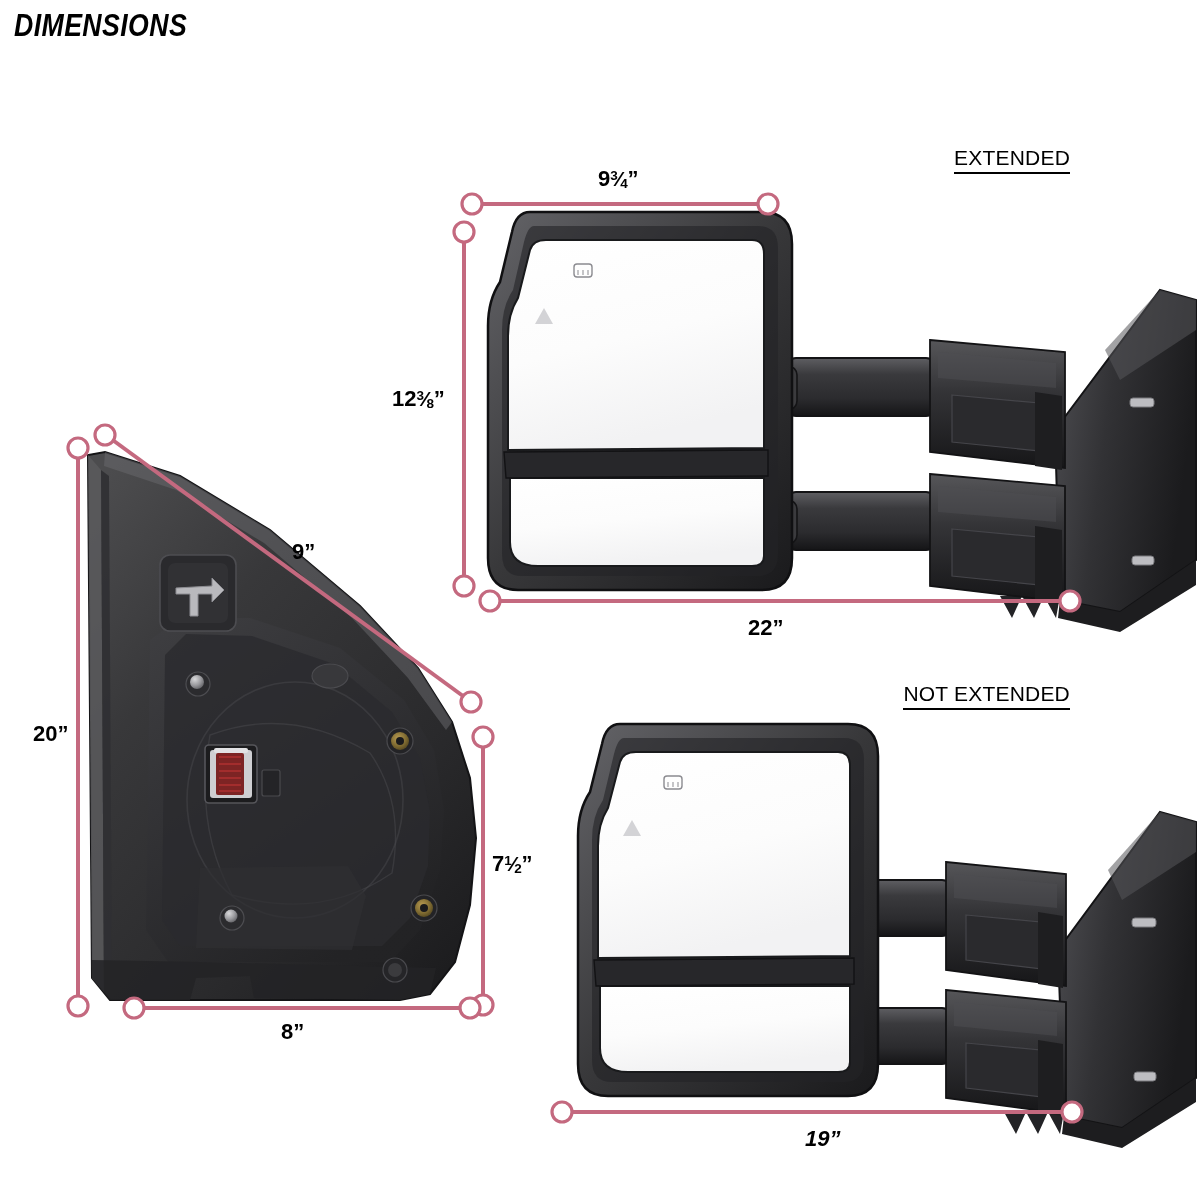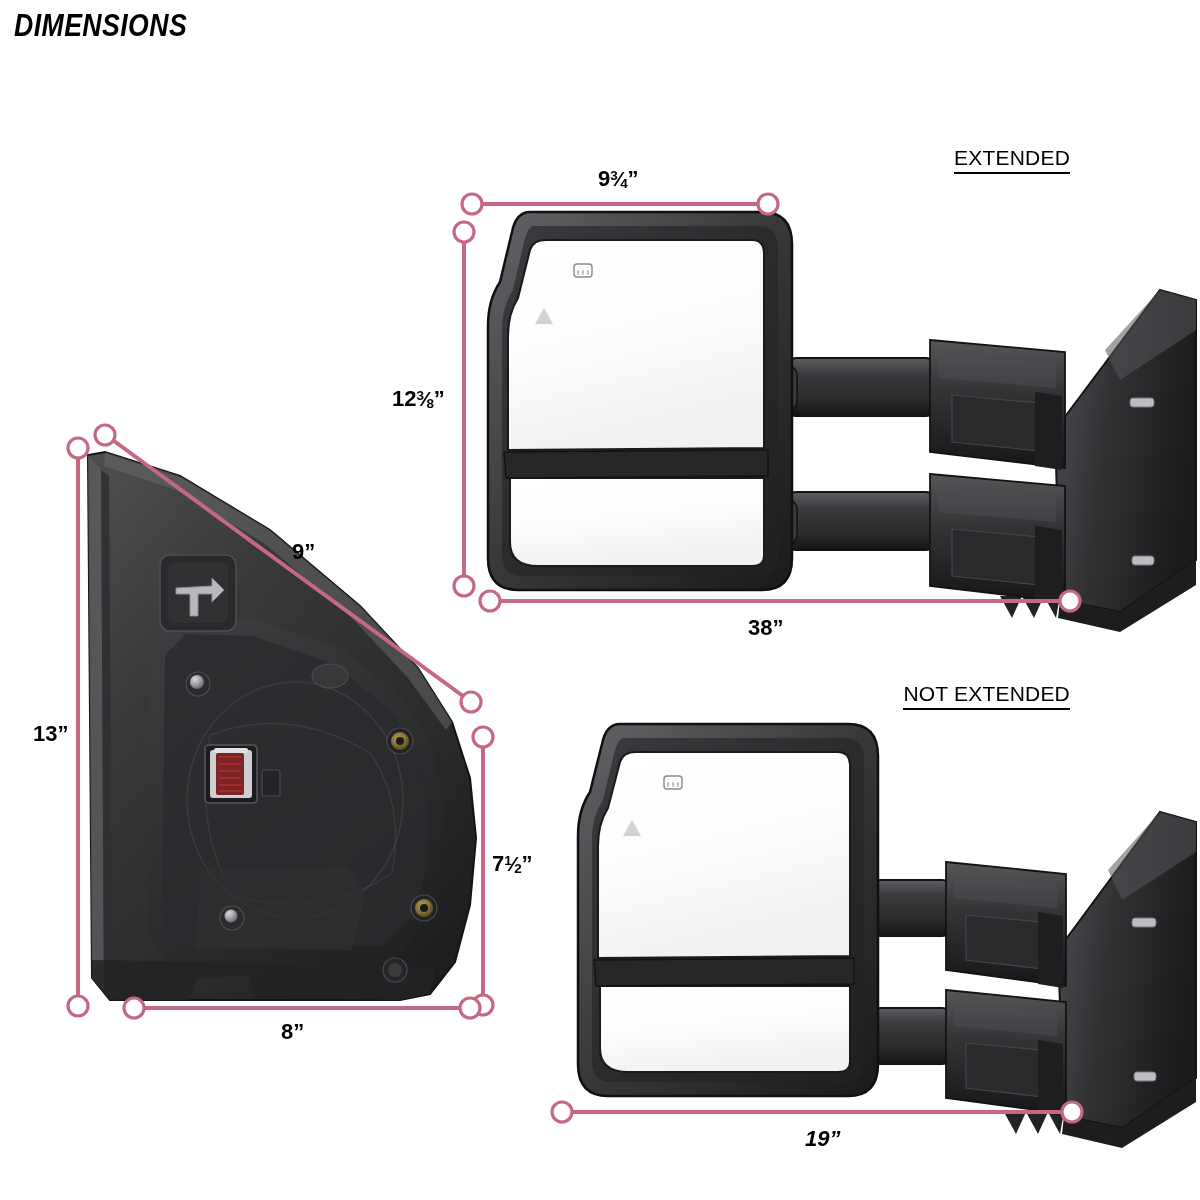--- a/index.html
+++ b/index.html
@@ -363,25 +363,25 @@
         <circle cx="134" cy="1008" r="10" fill="#ffffff" stroke-width="3.2"></circle>
         <circle cx="470" cy="1008" r="10" fill="#ffffff" stroke-width="3.2"></circle>
       </g>
     </g>
   </svg>
 
   <div class="abs dim-label" style="left:598px;top:168px;"><span>9</span><span class="frac"><sup>3</sup><span class="sl">⁄</span><sub>4</sub></span><span class="qt">”</span></div>
 
   <div class="abs dim-label" style="left:392px;top:388px;"><span>12</span><span class="frac"><sup>3</sup><span class="sl">⁄</span><sub>8</sub></span><span class="qt">”</span></div>
 
-  <div class="abs dim-label" style="left:748px;top:617px;">38”</div>
+  <div class="abs dim-label" style="left:748px;top:617px;">22”</div>
 
   <div class="abs dim-label" style="left:805px;top:1128px;font-style:italic;">19”</div>
 
   <div class="abs dim-label" style="left:292px;top:541px;">9”</div>
 
-  <div class="abs dim-label" style="left:33px;top:723px;">13”</div>
+  <div class="abs dim-label" style="left:33px;top:723px;">20”</div>
 
   <div class="abs dim-label" style="left:492px;top:853px;"><span>7</span><span class="frac"><sup>1</sup><span class="sl">⁄</span><sub>2</sub></span><span class="qt">”</span></div>
 
   <div class="abs dim-label" style="left:281px;top:1021px;">8”</div>
 
 </div>
 
 </body></html>

